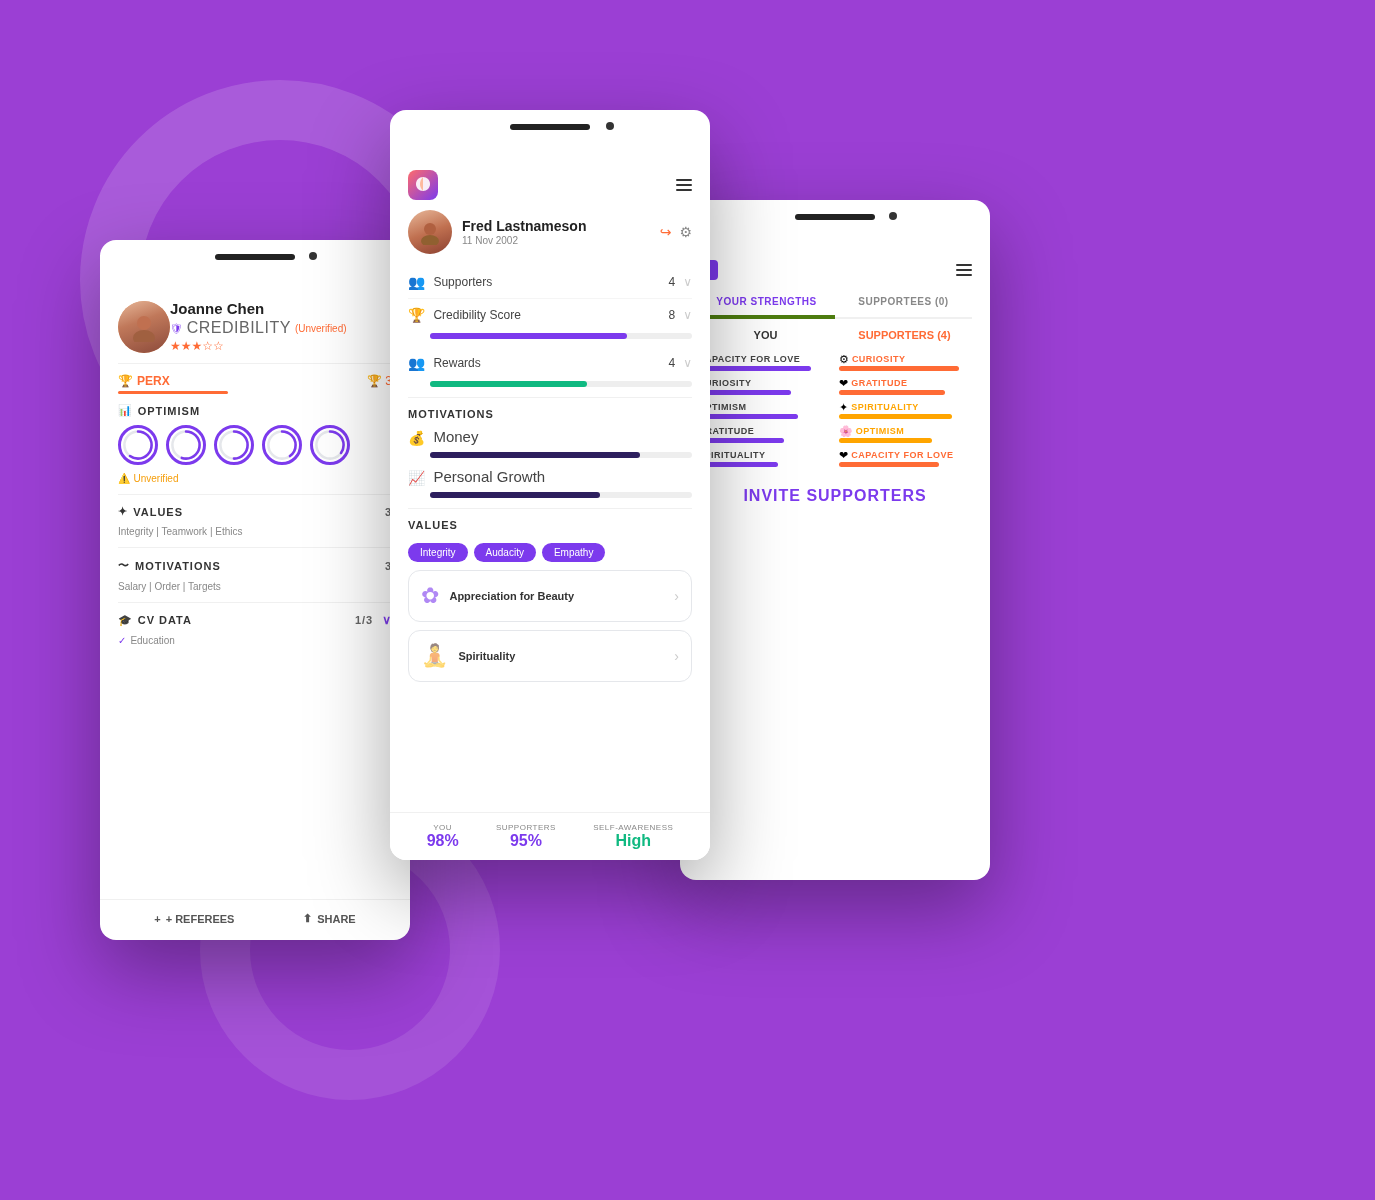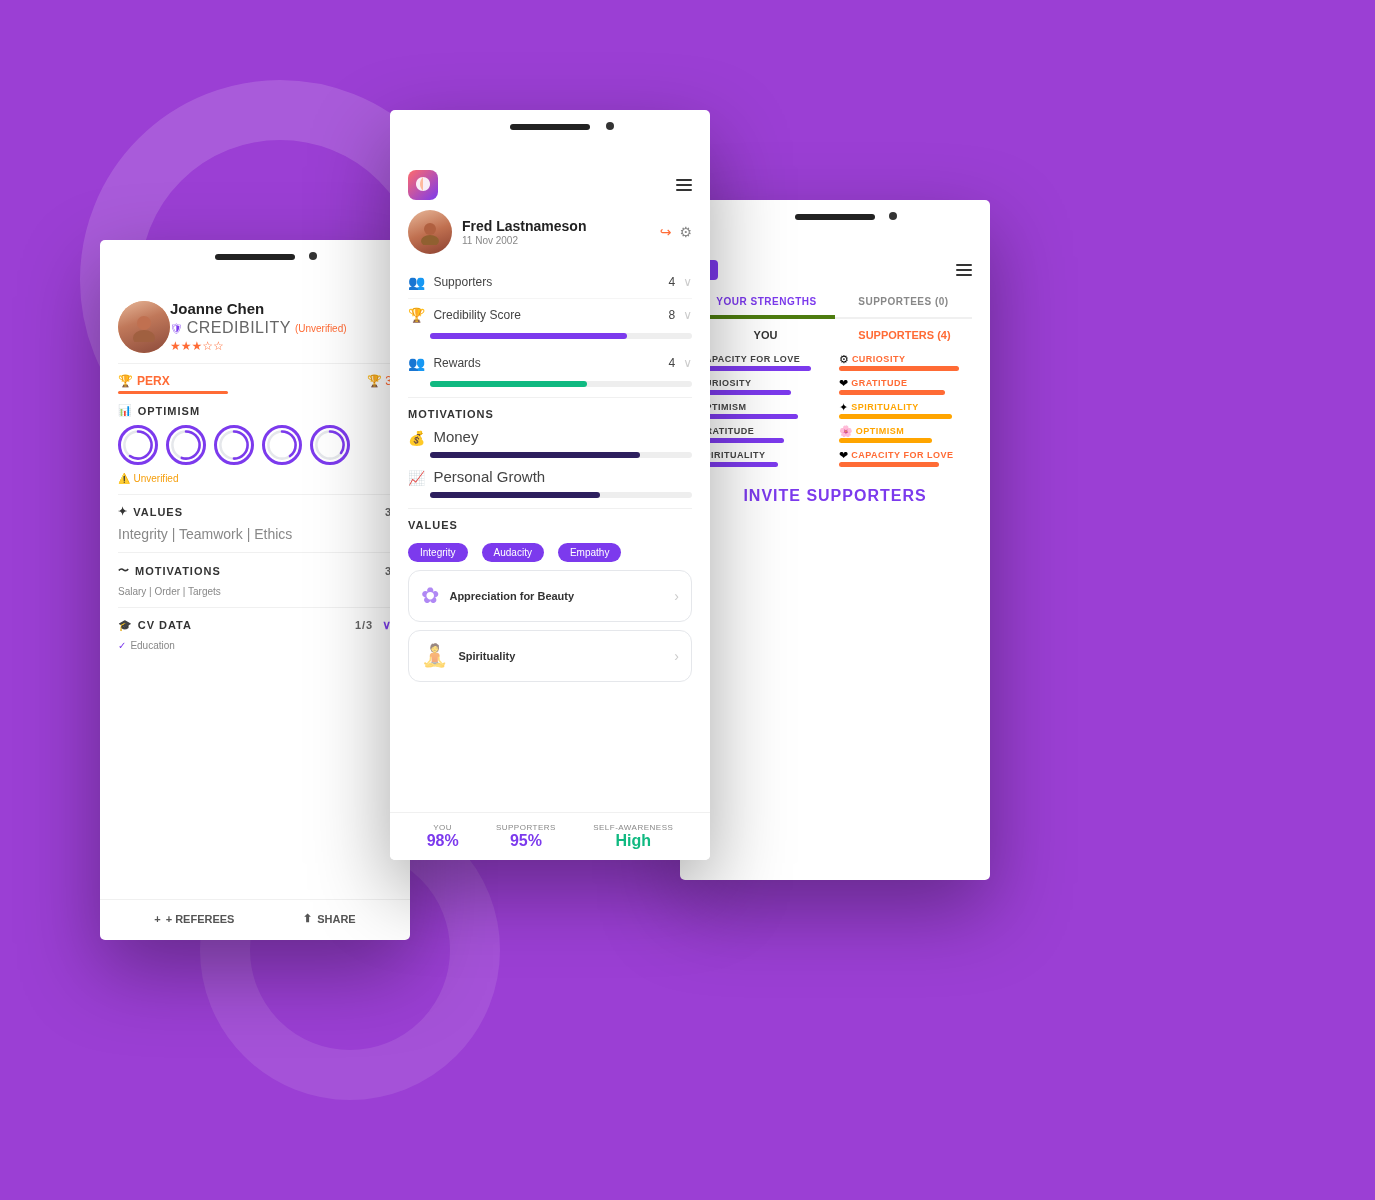--- a/index.html
+++ b/index.html
@@ -25,21 +25,21 @@
       position: absolute;
       width: 300px; height: 300px;
       border: 50px solid rgba(255,255,255,0.1);
       border-radius: 50%;
       bottom: 100px; left: 200px;
     }
 
     
     .phone {
       background: #fff;
-      border-radius: 5px;
+      border-radius: 16px;
       position: absolute;
       box-shadow: 0 30px 80px rgba(0,0,0,0.35);
       overflow: hidden;
     }
     .phone-notch {
       position: absolute;
       top: 14px;
       left: 50%;
       transform: translateX(-50%);
       width: 80px; height: 6px;
@@ -192,21 +192,21 @@
       position: relative;
       flex-shrink: 0;
     }
     .unverified-badge {
       display: flex; align-items: center; gap: 3px;
       color: #f59e0b;
       font-size: 10px;
       margin-top: 2px;
     }
     .values-list {
-      font-size: 14px;
+      font-size: 10px;
       color: #888;
       margin-top: 4px;
     }
     .motivations-list {
       font-size: 10px;
       color: #888;
       margin-top: 4px;
     }
     .cv-row {
       display: flex;
@@ -275,21 +275,21 @@
     .motivations-section {
       margin-top: 10px;
     }
     .motivation-item {
       margin-bottom: 10px;
     }
     .motivation-label { font-size: 15px; color: #444; margin-bottom: 3px; }
     .values-section { margin-top: 10px; }
     .values-tags {
       display: flex;
-      gap: 14px;
+      gap: 6px;
       flex-wrap: wrap;
       margin-top: 12px;
     }
     .tag {
       background: #7c3aed;
       color: white;
       border-radius: 20px;
       padding: 4px 12px;
       font-size: 10px;
       font-weight: 500;

